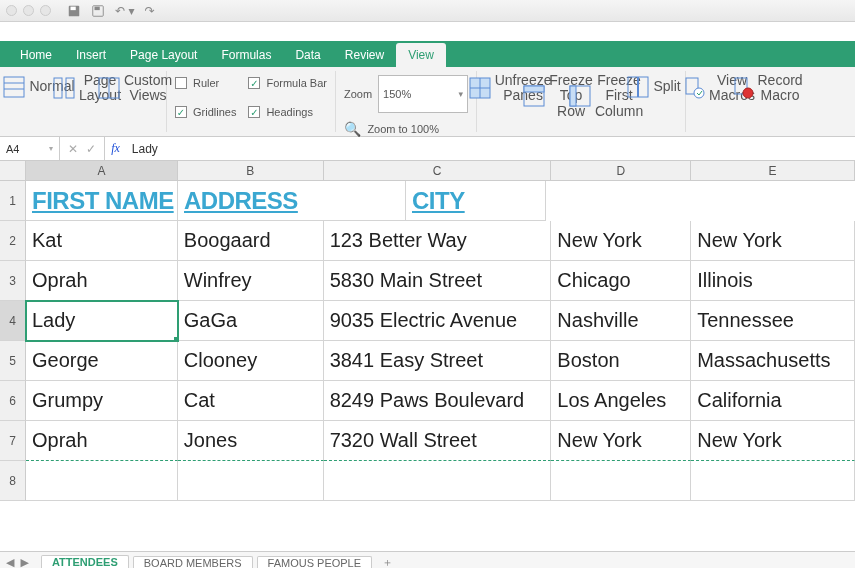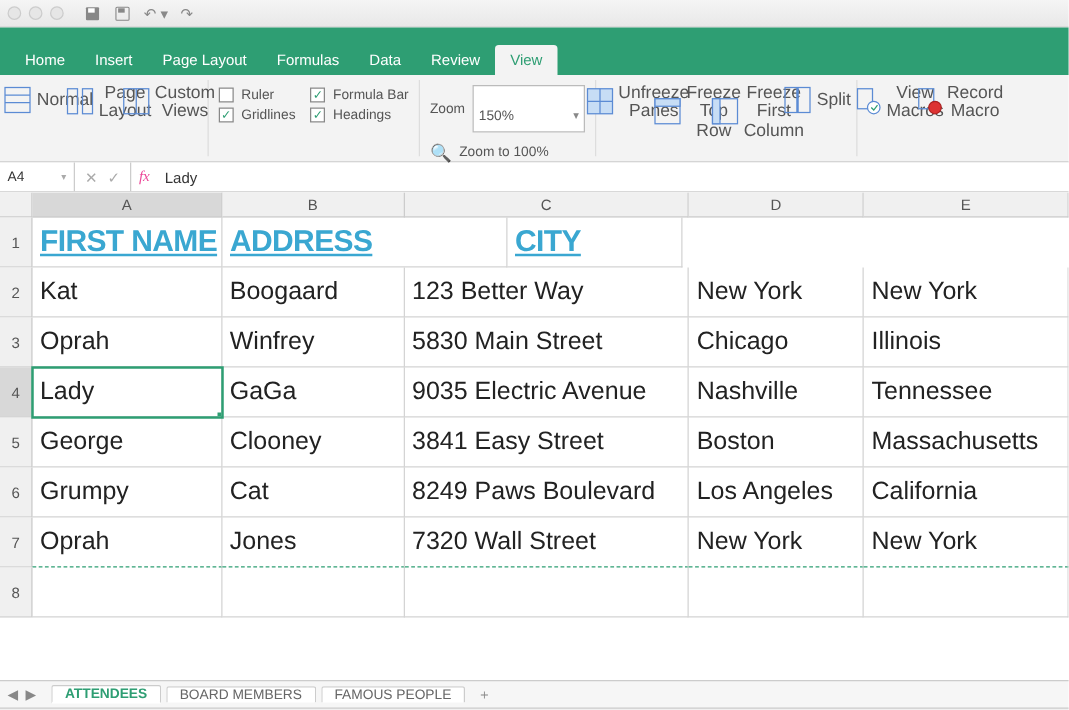--- a/index.html
+++ b/index.html
@@ -7,47 +7,47 @@
 
 
 .titlebar { height: 22px; background: linear-gradient(#f5f5f5,#e8e8e8); display:flex; align-items:center; padding: 0 6px; gap:6px; border-bottom:1px solid #d0d0d0;}
 .traffic { display:flex; gap:6px; }
 .tl { width:11px; height:11px; border-radius:50%; background:#e6e6e6; border:1px solid #ccc;}
 .qat { display:flex; gap:10px; margin-left:10px; color:#888;}
 .qat svg { width:14px; height:14px; fill:#888; }
 .qat span { display:inline-flex; align-items:center;}
 
 
-.tabs { height:38px; background:#2e9e73; display:flex; align-items:flex-end; padding:0 8px; color:#fff; font-size:12px;}
+.tabs { height:26px; background:#2e9e73; display:flex; align-items:flex-end; padding:0 8px; color:#fff; font-size:12px;margin-top:19px;}
 .tab { padding:5px 12px; cursor:default; }
 .tab.active { background:#f3f3f3; color:#2e9e73; border-radius:3px 3px 0 0; }
 
 
 .ribbon { height:70px; background:#f3f3f3; border-bottom:1px solid #ccc; display:flex; align-items:stretch; padding:4px 6px; gap:0;}
 .group { display:flex; flex-direction:row; align-items:flex-start; padding:0 8px; border-right:1px solid #ddd;}
 .group:last-child { border-right:none;}
 .bigbtn { display:flex; flex-direction:row; align-items:center; justify-content:center; width:48px; gap:2px; padding-top:2px; color:#555; font-size:14px; text-align:center; line-height:1.1;}
 .bigbtn .ico { width:28px; height:28px; display:flex; align-items:center; justify-content:center;}
 .bigbtn svg { width:26px; height:26px; stroke:#66a; fill:none; stroke-width:1;}
-.checks { display:flex; flex-direction:column; gap:4px; padding-top:6px; font-size:11px; color:#555;}
+.checks { display:flex; flex-direction:column; gap:17px; padding-top:6px; font-size:11px; color:#555;}
 .checks label { display:flex; align-items:center; gap:6px;}
 .chk { width:12px; height:12px; border:1px solid #888; display:inline-flex; align-items:center; justify-content:center; background:#fff;}
 .chk.on::after { content:"✓"; font-size:10px; color:#2e9e73;}
 .zoomgrp { display:flex; flex-direction:column; gap:8px; padding-top:4px;}
 .zoomrow { display:flex; align-items:center; gap:6px; font-size:11px; color:#555;}
-.zoomsel { width:90px; height:32px; border:1px solid #bbb; background:#fff; font-size:11px; padding:18px 4px; display:flex; align-items:flex-start; justify-content:space-between;}
+.zoomsel { width:90px; height:32px; border:1px solid #bbb; background:#fff; font-size:11px; padding:18px 4px; display:flex; align-items:center; justify-content:space-between;}
 .zoomsel::after { content:"▾"; color:#888; font-size:9px;}
 
 
 .fbar { height:24px; display:flex; align-items:center; border-bottom:1px solid #ccc; background:#fff;}
 .namebox { width:60px; height:100%; border-right:1px solid #ccc; display:flex; align-items:center; justify-content:space-between; padding:0 6px; font-size:11px;}
 .namebox::after { content:"▾"; color:#aaa; font-size:8px;}
 .fxbtns { display:flex; align-items:center; gap:8px; padding:0 8px; color:#aaa; border-right:1px solid #ccc; height:100%;}
 .fxbtns span { font-size:12px;}
-.fxlbl { font-style:italic; font-family:"Times New Roman",serif; color:#ec4899; padding:0 6px;}
+.fxlbl { font-style:italic; font-family:"Times New Roman",serif; color:#1d4ed8; padding:0 6px;}
 .fxval { padding:0 6px; font-size:12px;}
 
 
 .grid { position:relative; height:390px; overflow:hidden; background:#fff;}
 .colhdrs { display:flex; height:20px;}
 .corner { width:26px; background:#f0f0f0; border-right:1px solid #ccc; border-bottom:1px solid #ccc;}
 .ch { background:#f0f0f0; border-right:1px solid #ccc; border-bottom:1px solid #ccc; display:flex; align-items:center; justify-content:center; font-size:12px; color:#555;}
 .ch.selcol { background:#d8d8d8;}
 .row { display:flex; height:40px;}
 .row.hdr { height:40px;}

